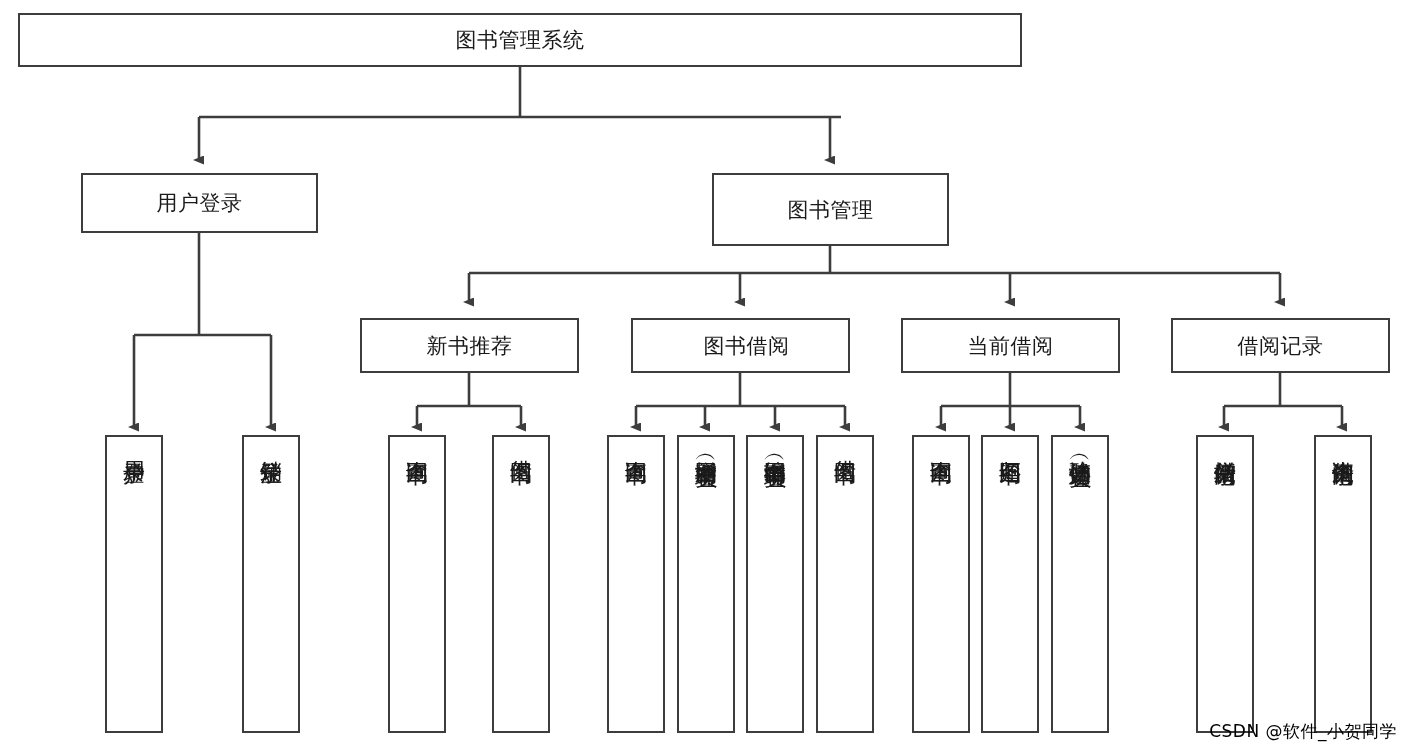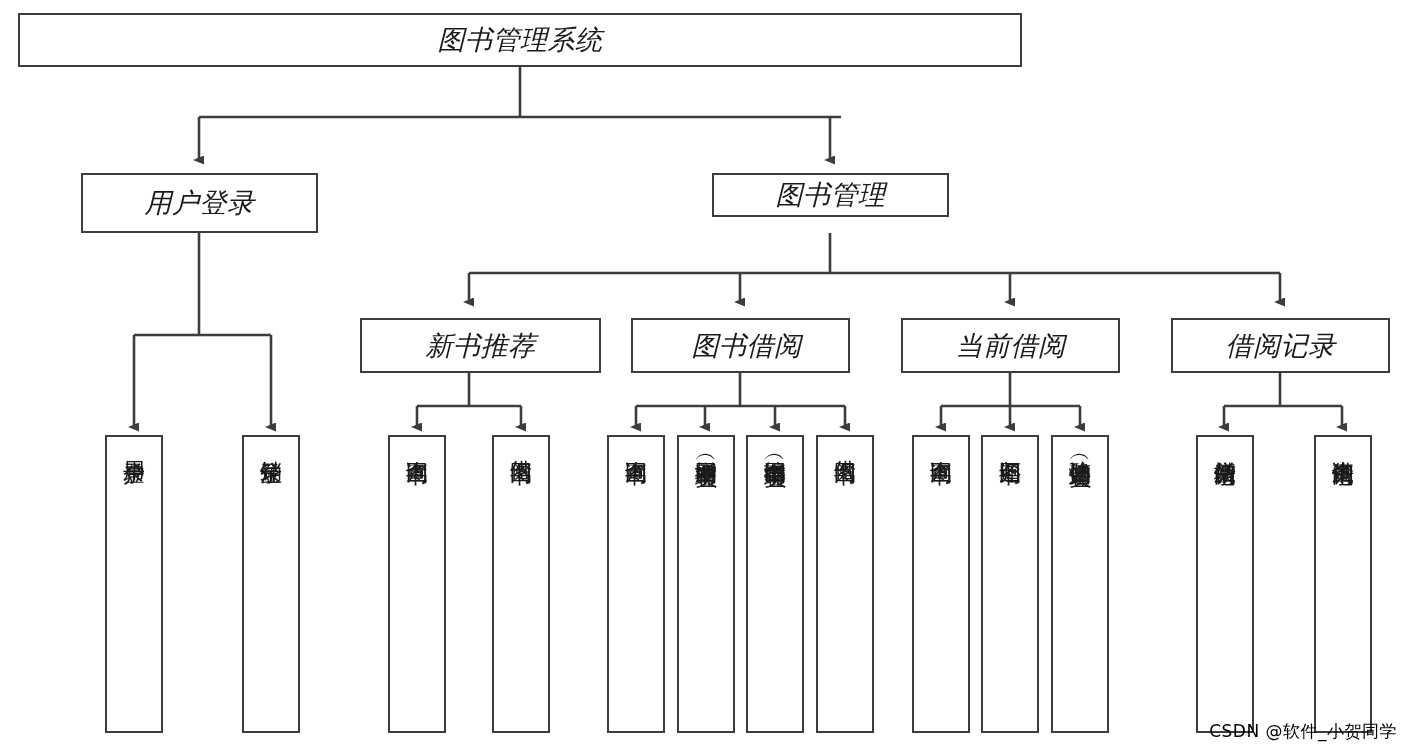--- a/index.html
+++ b/index.html
@@ -29,23 +29,22 @@
     position: absolute;
     box-sizing: border-box;
     background: #ffffff;
     border: 2px solid #3d3d3d;
     display: flex;
     align-items: center;
     justify-content: center;
     color: #1a1a1a;
   }
   .node.horizontal {
-    font-size: 27px;
+    font-size: 21px;
     letter-spacing: 0.5px;
-    font-style: italic;
   }
   .node.vertical {
     align-items: flex-start;
     justify-content: center;
     padding-top: 6px;
   }
   .node.vertical .node-label {
     writing-mode: vertical-rl;
     text-orientation: upright;
     font-size: 22px;
@@ -123,25 +122,25 @@
   </svg>
 
   <div class="node horizontal" style="left:18px; top:13px; width:1004px; height:54px;">
     <span class="node-label">图书管理系统</span>
   </div>
 
   <div class="node horizontal" style="left:81px; top:173px; width:237px; height:60px;">
     <span class="node-label">用户登录</span>
   </div>
 
-  <div class="node horizontal" style="left:712px; top:173px; width:237px; height:44px;">
+  <div class="node horizontal" style="left:712px; top:173px; width:237px; height:73px;">
     <span class="node-label">图书管理</span>
   </div>
 
-  <div class="node horizontal" style="left:360px; top:318px; width:241px; height:55px;align-items:center;">
+  <div class="node horizontal" style="left:360px; top:318px; width:219px; height:55px;align-items:center;">
     <span class="node-label">新书推荐</span>
   </div>
 
   <div class="node horizontal" style="left:631px; top:318px; width:219px; height:55px;padding-left:12px;">
     <span class="node-label">图书借阅</span>
   </div>
 
   <div class="node horizontal" style="left:901px; top:318px; width:219px; height:55px;">
     <span class="node-label">当前借阅</span>
   </div>

